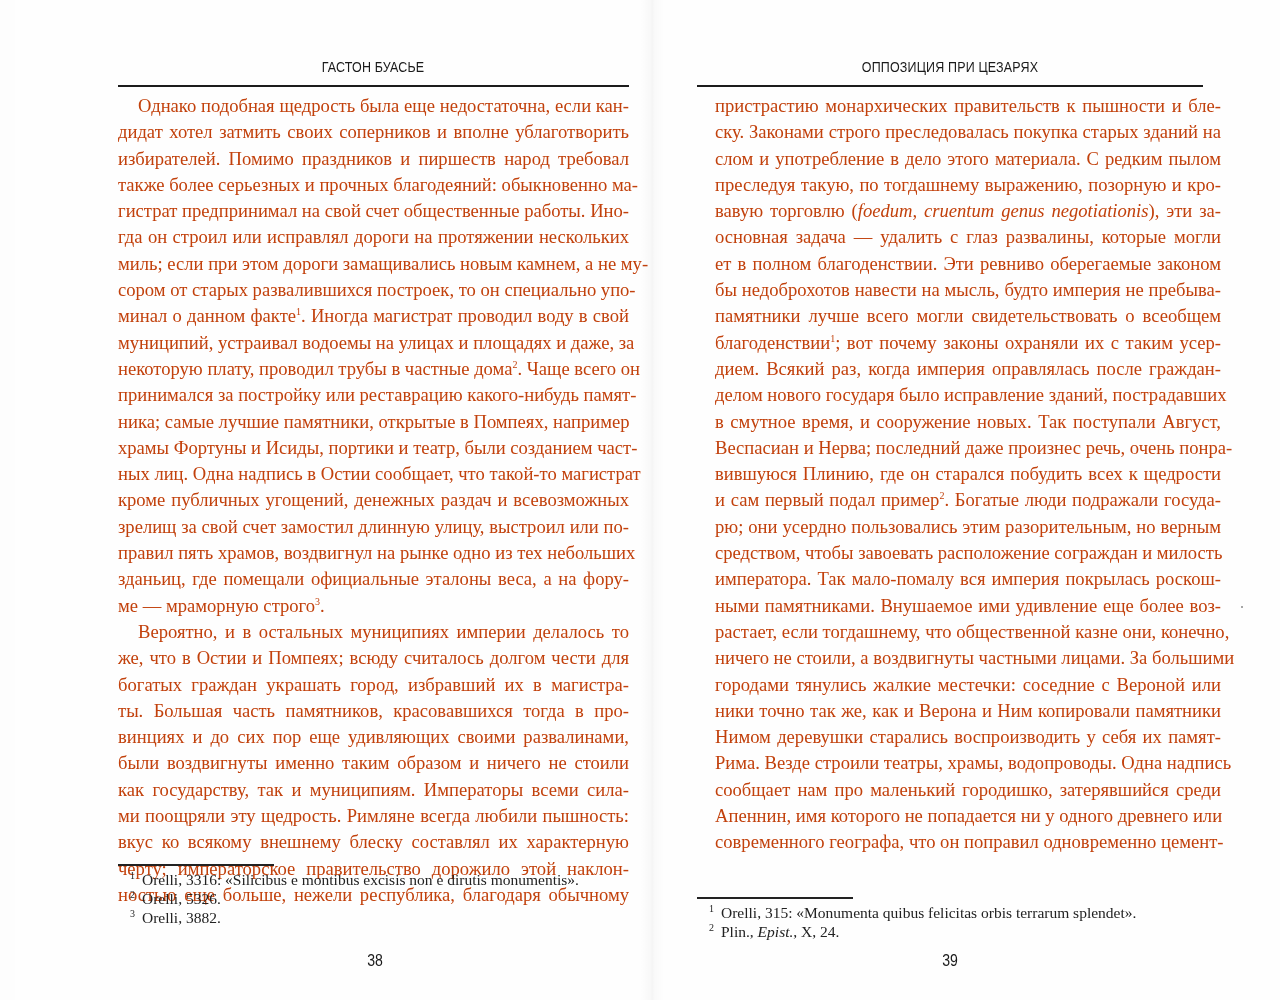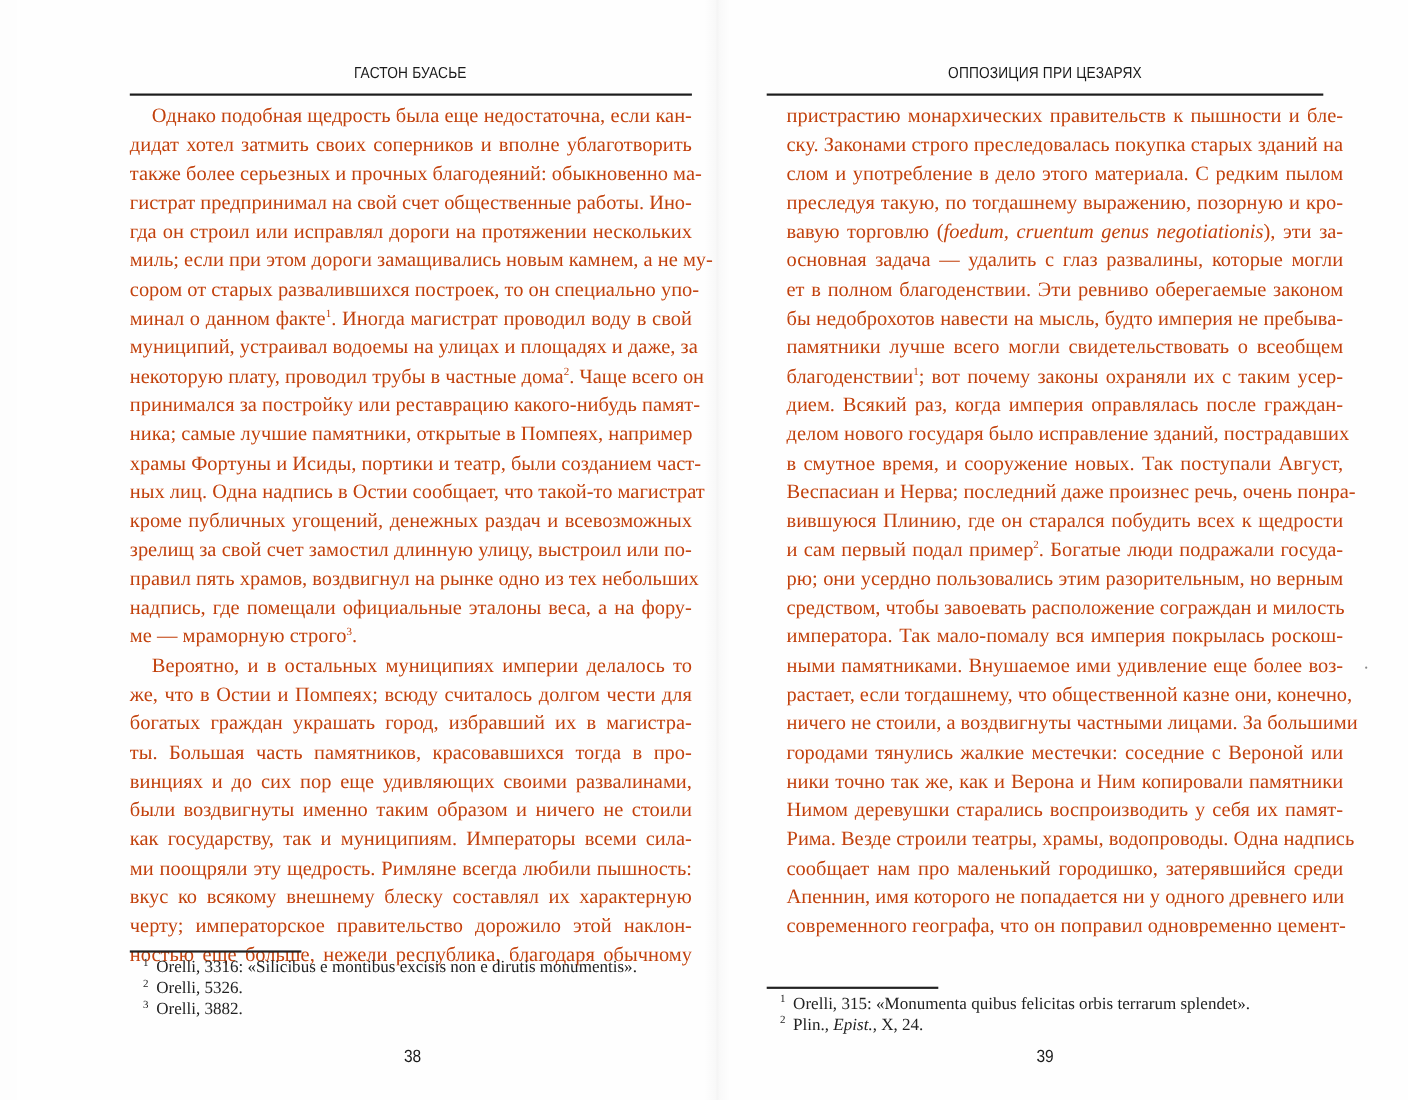--- a/index.html
+++ b/index.html
@@ -110,36 +110,37 @@
 
 <div class="spread">
 
   <div class="page left">
     <div class="running-head" style="left:103px; width:510px;">ГАСТОН БУАСЬЕ</div>
     <div class="head-rule" style="left:103px; width:511px;"></div>
 
     <div class="body-text" id="left-body" style="left:103px; width:511px;">
         <span class="line indent"><span>Однако подобная щедрость была еще недостаточна, если кан-</span></span>
         <span class="line"><span>дидат хотел затмить своих соперников и вполне ублаготворить</span></span>
+        <span class="line"><span>избирателей. Помимо праздников и пиршеств народ требовал</span></span>
         <span class="line"><span>также более серьезных и прочных благодеяний: обыкновенно ма-</span></span>
         <span class="line"><span>гистрат предпринимал на свой счет общественные работы. Ино-</span></span>
         <span class="line"><span>гда он строил или исправлял дороги на протяжении нескольких</span></span>
         <span class="line"><span>миль; если при этом дороги замащивались новым камнем, а не му-</span></span>
         <span class="line"><span>сором от старых развалившихся построек, то он специально упо-</span></span>
         <span class="line"><span>минал о данном факте</span><sup>1</sup><span>. Иногда магистрат проводил воду в свой</span></span>
         <span class="line"><span>муниципий, устраивал водоемы на улицах и площадях и даже, за</span></span>
         <span class="line"><span>некоторую плату, проводил трубы в частные дома</span><sup>2</sup><span>. Чаще всего он</span></span>
         <span class="line"><span>принимался за постройку или реставрацию какого-нибудь памят-</span></span>
         <span class="line"><span>ника; самые лучшие памятники, открытые в Помпеях, например</span></span>
         <span class="line"><span>храмы Фортуны и Исиды, портики и театр, были созданием част-</span></span>
         <span class="line"><span>ных лиц. Одна надпись в Остии сообщает, что такой-то магистрат</span></span>
         <span class="line"><span>кроме публичных угощений, денежных раздач и всевозможных</span></span>
         <span class="line"><span>зрелищ за свой счет замостил длинную улицу, выстроил или по-</span></span>
         <span class="line"><span>правил пять храмов, воздвигнул на рынке одно из тех небольших</span></span>
-        <span class="line"><span>надпись, где помещали официальные эталоны веса, а на фору-</span></span>
+        <span class="line"><span>зданьиц, где помещали официальные эталоны веса, а на фору-</span></span>
         <span class="line last"><span>ме — мраморную строго</span><sup>3</sup><span>.</span></span>
         <span class="line indent"><span>Вероятно, и в остальных муниципиях империи делалось то</span></span>
         <span class="line"><span>же, что в Остии и Помпеях; всюду считалось долгом чести для</span></span>
         <span class="line"><span>богатых граждан украшать город, избравший их в магистра-</span></span>
         <span class="line"><span>ты. Большая часть памятников, красовавшихся тогда в про-</span></span>
         <span class="line"><span>винциях и до сих пор еще удивляющих своими развалинами,</span></span>
         <span class="line"><span>были воздвигнуты именно таким образом и ничего не стоили</span></span>
         <span class="line"><span>как государству, так и муниципиям. Императоры всеми сила-</span></span>
         <span class="line"><span>ми поощряли эту щедрость. Римляне всегда любили пышность:</span></span>
         <span class="line"><span>вкус ко всякому внешнему блеску составлял их характерную</span></span>

